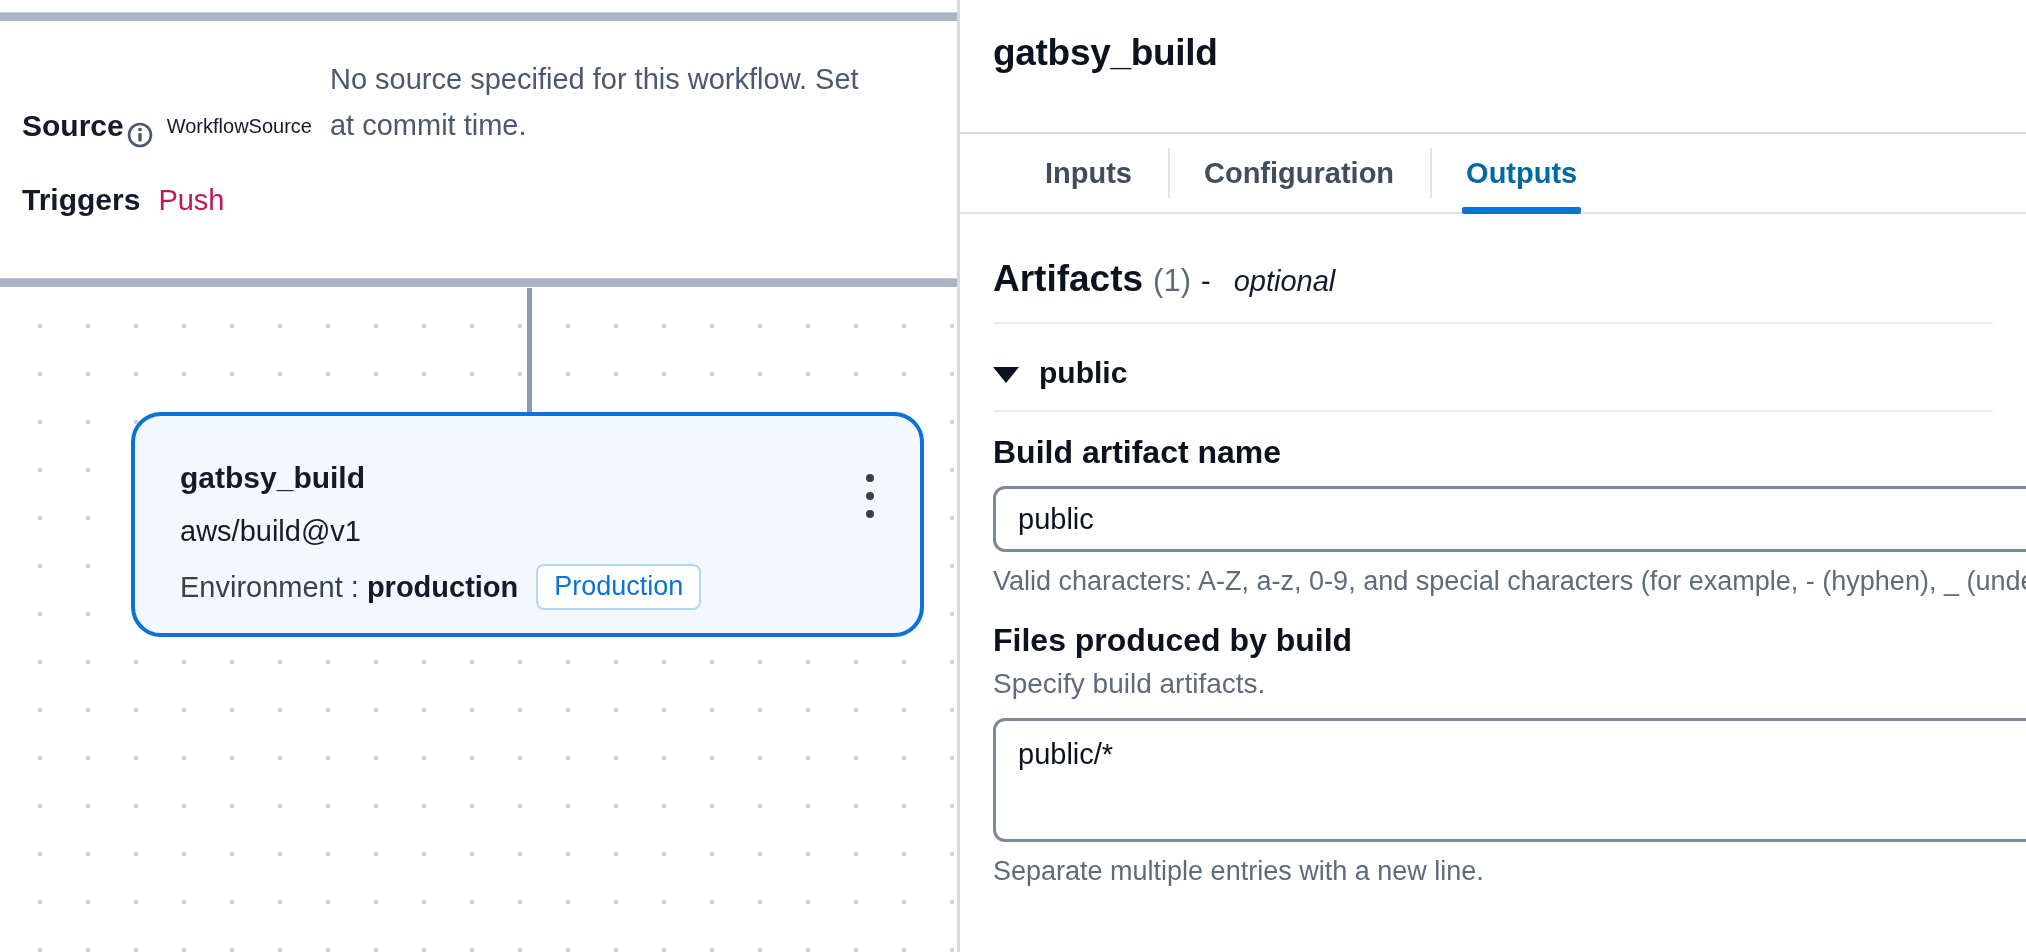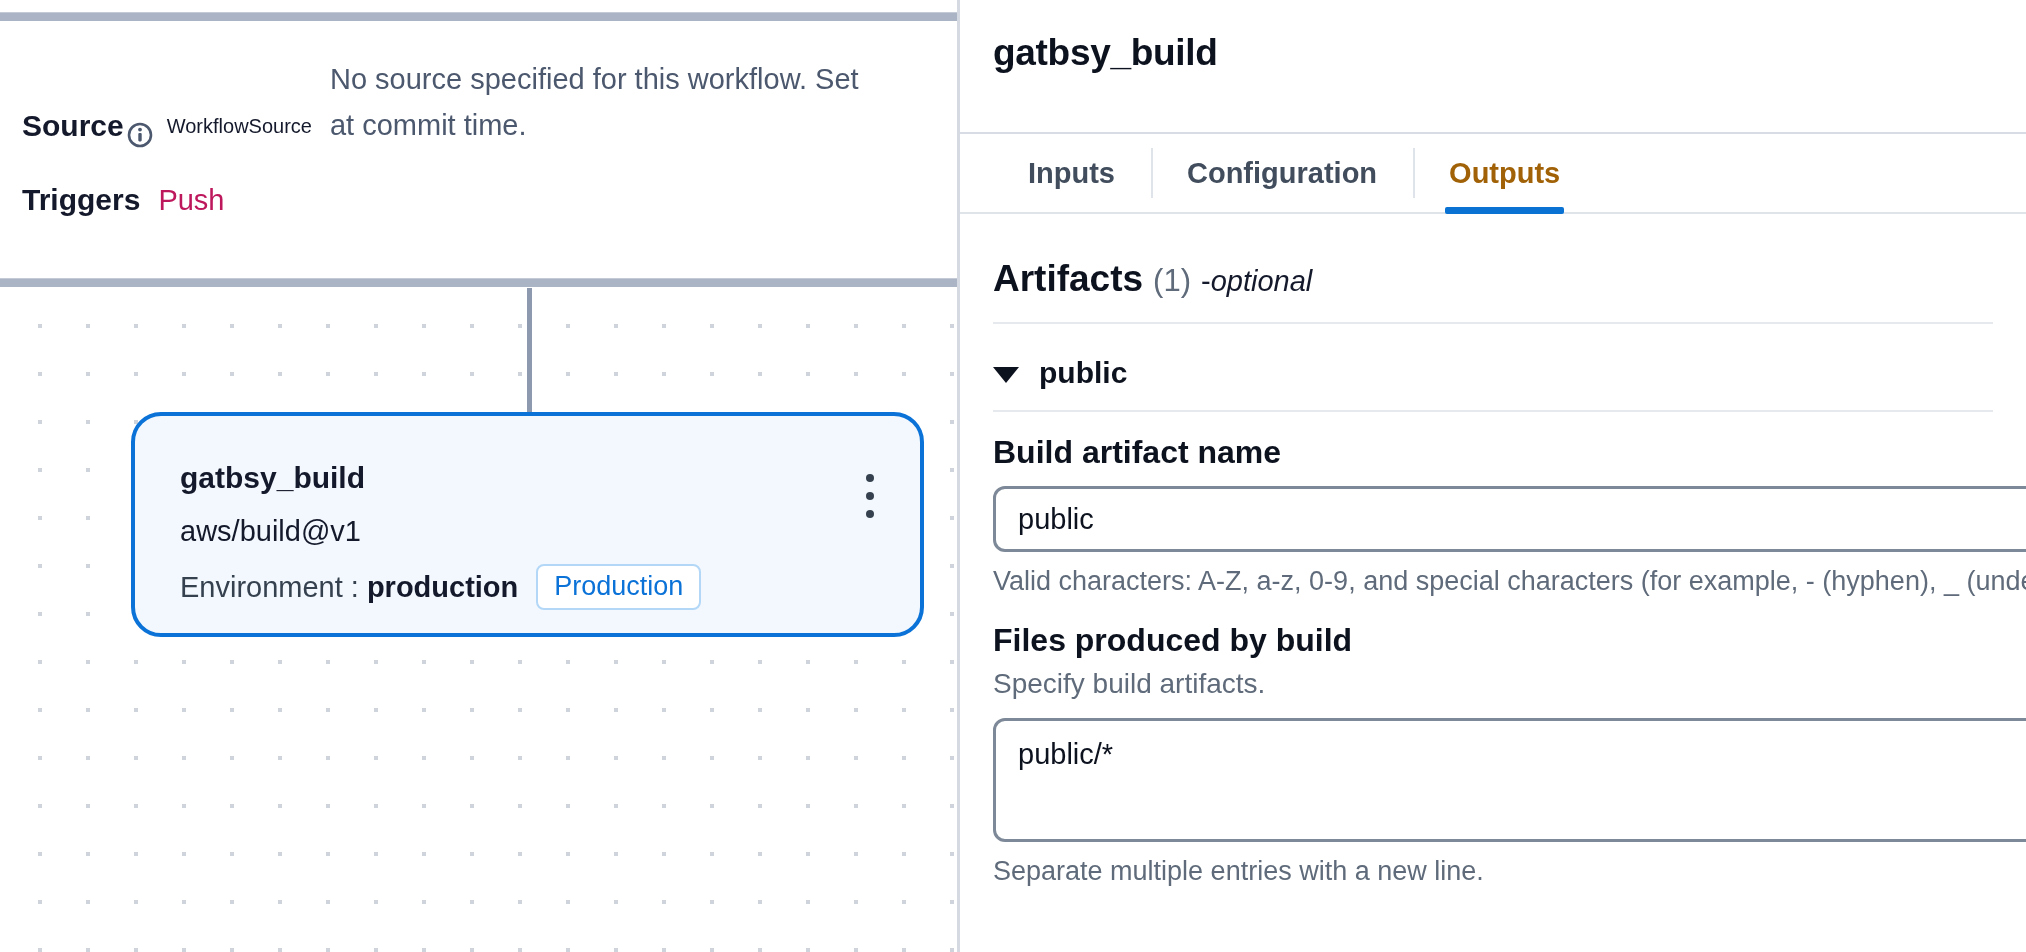--- a/index.html
+++ b/index.html
@@ -216,40 +216,40 @@
     color: #0d121f;
     letter-spacing: -0.3px;
   }
 
   .tabs {
     position: relative;
     height: 80px;
     border-bottom: 2px solid #dfe3ea;
     display: flex;
     align-items: stretch;
-    padding-left: 32px;
+    padding-left: 49px;
   }
   .tab {
     position: relative;
     display: flex;
     align-items: center;
     padding: 0 36px;
     font-size: 29px;
     font-weight: bold;
     color: #414d5c;
     cursor: pointer;
   }
   .tab + .tab::before {
     content: "";
     position: absolute;
     left: 0; top: 14px; bottom: 14px;
     width: 2px;
     background: #dfe3ea;
   }
-  .tab.active { color: #a16207; }
+  .tab.active { color: #0369a1; }
   .tab.active::after {
     content: "";
     position: absolute;
     left: 32px; right: 32px;
     bottom: -2px;
     height: 7px;
     background: #0972d3;
     border-radius: 2px;
   }
 
@@ -270,21 +270,21 @@
   }
   .artifacts-count {
     font-size: 31px;
     color: #5f6b7a;
     margin-left: 10px;
   }
   .artifacts-optional {
     font-size: 29px;
     font-style: italic;
     color: #14192b;
-    margin-left: 0;
+    margin-left: 23px;
   }
   .artifacts-dash {
     font-size: 29px;
     color: #14192b;
     margin-left: 10px;
   }
 
   .divider {
     height: 2px;
     background: #e6e9ee;

